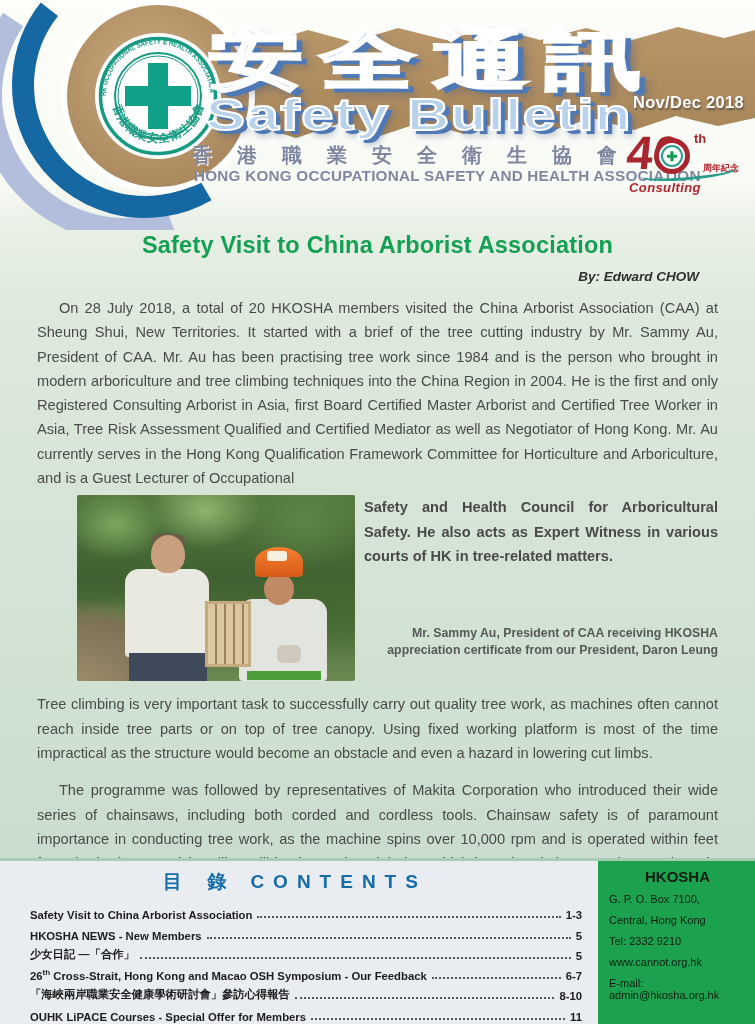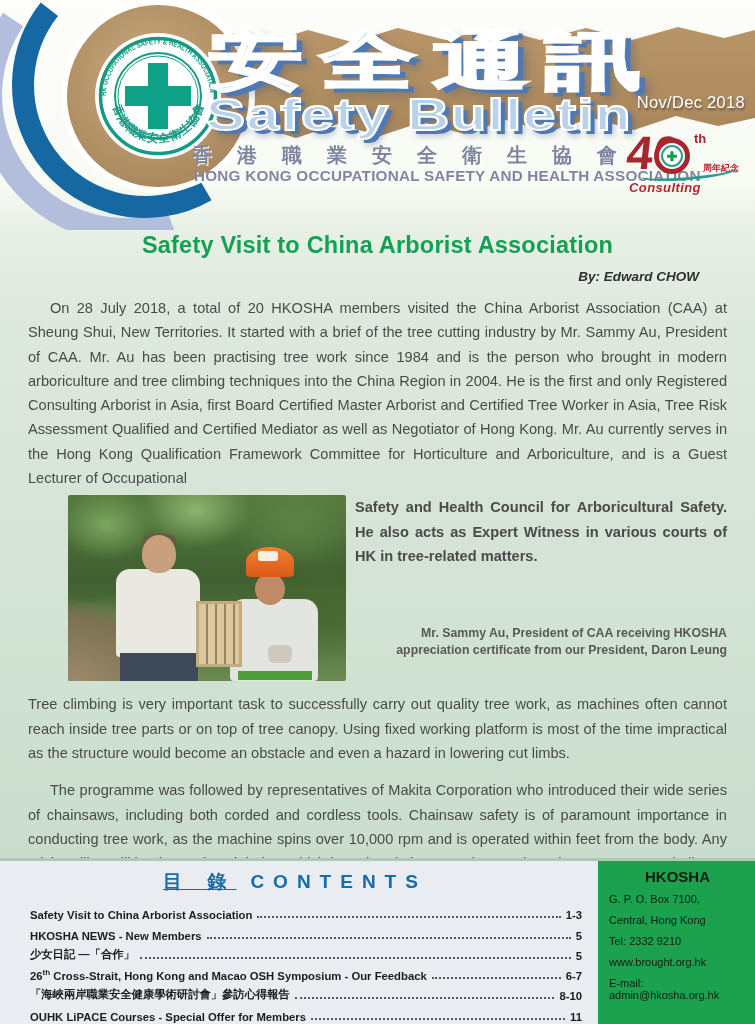--- a/index.html
+++ b/index.html
@@ -8,43 +8,43 @@
         background:linear-gradient(180deg,#fdfdfa 0px,#f8faf4 185px,#e9f0e6 225px,#dde9dc 320px,#d4e3d5 560px,#cde0d0 760px,#c9dccd 860px);}
   
   .header{position:absolute;left:0;top:0;width:755px;height:230px;}
   .header svg{position:absolute;left:0;top:0;}
   .title-zh{position:absolute;left:208px;top:28px;font-size:64px;font-weight:800;color:#b9d2ec;
             letter-spacing:12px;white-space:nowrap;transform:scaleX(1.48);transform-origin:left top;
             -webkit-text-stroke:2.5px #ffffff;text-shadow:5px 5px 0 #4f79b5,7px 8px 8px rgba(40,70,120,.35);line-height:1;}
   .title-en{position:absolute;left:206px;top:92px;font-size:45px;font-weight:800;color:#b9d2ec;
             letter-spacing:1px;white-space:nowrap;transform:scaleX(1.3);transform-origin:left top;
             -webkit-text-stroke:1.8px #ffffff;text-shadow:4px 4px 0 #4f79b5,5px 6px 6px rgba(40,70,120,.35);line-height:1;}
-  .issue{position:absolute;left:633px;top:93px;width:112px;font-size:16.5px;font-weight:normal;color:#ffffff;
-         text-shadow:1px 2px 2px rgba(40,40,40,.55);letter-spacing:.3px;text-align:right;}
+  .issue{position:absolute;left:633px;top:93px;width:112px;font-size:16.5px;font-weight:bold;color:#ffffff;
+         text-shadow:1px 2px 2px rgba(40,40,40,.55);letter-spacing:.3px;}
   .org-zh{position:absolute;left:192px;top:142px;font-size:20px;font-weight:bold;color:#7f87a0;
           letter-spacing:25px;white-space:nowrap;text-shadow:1px 1px 0 #ffffff;}
   .org-en{position:absolute;left:194px;top:167px;font-size:15px;font-weight:bold;color:#7f87a0;
           letter-spacing:.2px;white-space:nowrap;text-shadow:1px 1px 0 #ffffff;transform:scaleX(1.02);transform-origin:left top;}
   
   .anniv{position:absolute;left:627px;top:133px;width:122px;height:70px;}
   .anniv .n40{position:absolute;left:0;top:-4px;font-size:47px;font-weight:900;color:#a8262e;transform:skewX(-6deg);line-height:1;}
   .anniv .ring{position:absolute;left:27px;top:5px;width:26px;height:26px;border:5px solid #a8262e;border-radius:50%;background:#fff;}
   .anniv .ring-inner{position:absolute;left:2px;top:2px;width:22px;height:22px;border:2px solid #2a9d8d;border-radius:50%;
                      box-sizing:border-box;display:flex;align-items:center;justify-content:center;
                      font-size:13px;font-weight:bold;color:#0f9b52;line-height:1;}
   .anniv .th{position:absolute;left:67px;top:-2px;font-size:13px;font-weight:bold;color:#a8262e;}
   .anniv .zh{position:absolute;left:76px;top:29px;font-size:9px;font-weight:bold;color:#b5242c;white-space:nowrap;}
   .anniv .swoosh{position:absolute;left:14px;top:32px;width:96px;height:12px;border-bottom:3px solid #2a9d8d;
                  border-radius:50%;transform:rotate(-5deg);}
   .anniv .label{position:absolute;left:2px;top:47px;font-size:13px;font-weight:bold;font-style:italic;color:#b5242c;letter-spacing:.4px;}
   
   .article{position:absolute;left:0;top:226px;width:755px;padding:0;}
   .a-title{text-align:center;font-size:23.5px;font-weight:bold;color:#13a053;letter-spacing:.2px;margin:6px 0 10px 0;}
   .a-byline{text-align:right;padding-right:56px;font-size:13.5px;font-weight:bold;font-style:italic;color:#2f2f2f;margin-bottom:12px;}
-  .a-body{padding:0 28px;color:#4a4a4a;font-size:14.6px;line-height:24.3px;text-align:justify;}
+  .a-body{padding:0 37px;color:#4a4a4a;font-size:14.6px;line-height:24.3px;text-align:justify;}
   .a-body p{margin:0;}
   .p-indent{text-indent:1.5em;}
   .photo-row{display:flex;margin-top:5px;font-weight:bold;}
   .photo-wrap{margin-left:40px;flex:0 0 auto;}
   .photo{position:relative;width:278px;height:186px;overflow:hidden;border-radius:2px;
      background:
       radial-gradient(70px 50px at 14% 16%, #7da75f 0%, rgba(0,0,0,0) 70%),
       radial-gradient(80px 55px at 46% 8%, #8fb46e 0%, rgba(0,0,0,0) 70%),
       radial-gradient(90px 65px at 82% 14%, #5d8446 0%, rgba(0,0,0,0) 75%),
       radial-gradient(100px 75px at 92% 60%, #46672f 0%, rgba(0,0,0,0) 75%),
@@ -66,21 +66,21 @@
              background-image:repeating-linear-gradient(90deg, rgba(0,0,0,0) 0 7px, rgba(90,60,30,.5) 7px 9px);}
   .ph-glove{left:200px;top:150px;width:24px;height:18px;background:#cfc9bd;border-radius:6px;}
   .beside{flex:1 1 auto;display:flex;flex-direction:column;padding-left:9px;}
   .beside .cont{text-align:justify;}
   .caption{margin-top:auto;margin-bottom:22px;font-size:12.3px;line-height:17px;color:#585858;text-align:right;}
   .a-body .gap1{height:11px;} .a-body .gap2{height:13px;}
   
   .footer{position:absolute;left:0;top:858px;width:755px;height:166px;background:#e9edf2;border-top:3px solid #a9ccb5;box-sizing:border-box;}
   .toc{position:absolute;left:0;top:0;width:590px;height:163px;}
   .toc-title{margin-top:8px;text-align:center;color:#176ca7;font-weight:bold;font-size:19px;}
-  .toc-title .zh{letter-spacing:10px;margin-right:14px;text-decoration:underline;}
+  .toc-title .zh{letter-spacing:10px;margin-right:14px;}
   .toc-title .en{letter-spacing:9px;}
   .toc-list{margin-top:6px;padding:0 8px 0 30px;}
   .toc-row{display:flex;align-items:flex-end;height:20.3px;font-size:11.3px;font-weight:bold;color:#1c1c1c;}
   .toc-row .lbl{white-space:nowrap;}
   .toc-row sup{font-size:8px;line-height:0;}
   .toc-row .dots{flex:1 1 auto;border-bottom:2px dotted #55565a;margin:0 5px 3px 5px;height:1px;}
   .toc-row .pg{white-space:nowrap;margin-bottom:0;}
   .addr{position:absolute;left:598px;top:0;width:157px;height:166px;background:#1ca24f;box-sizing:border-box;
         padding:9px 9px 0 11px;color:#0c1c10;}
   .addr .t{font-size:15px;font-weight:bold;text-align:center;line-height:14px;}
@@ -227,19 +227,19 @@
       </div>
     </div>
 
     <div class="addr">
       <div class="t">
         <div>HKOSHA</div>
       </div>
       <div class="l">G. P. O. Box 7100,</div>
       <div class="l">Central, Hong Kong</div>
       <div class="l">Tel: 2332 9210</div>
-      <div class="l">www.brought.org.hk</div>
+      <div class="l">www.cannot.org.hk</div>
       <div class="l">E-mail: admin@hkosha.org.hk</div>
 
     </div>
   </div>
 
 </div>
 
 </body></html>

